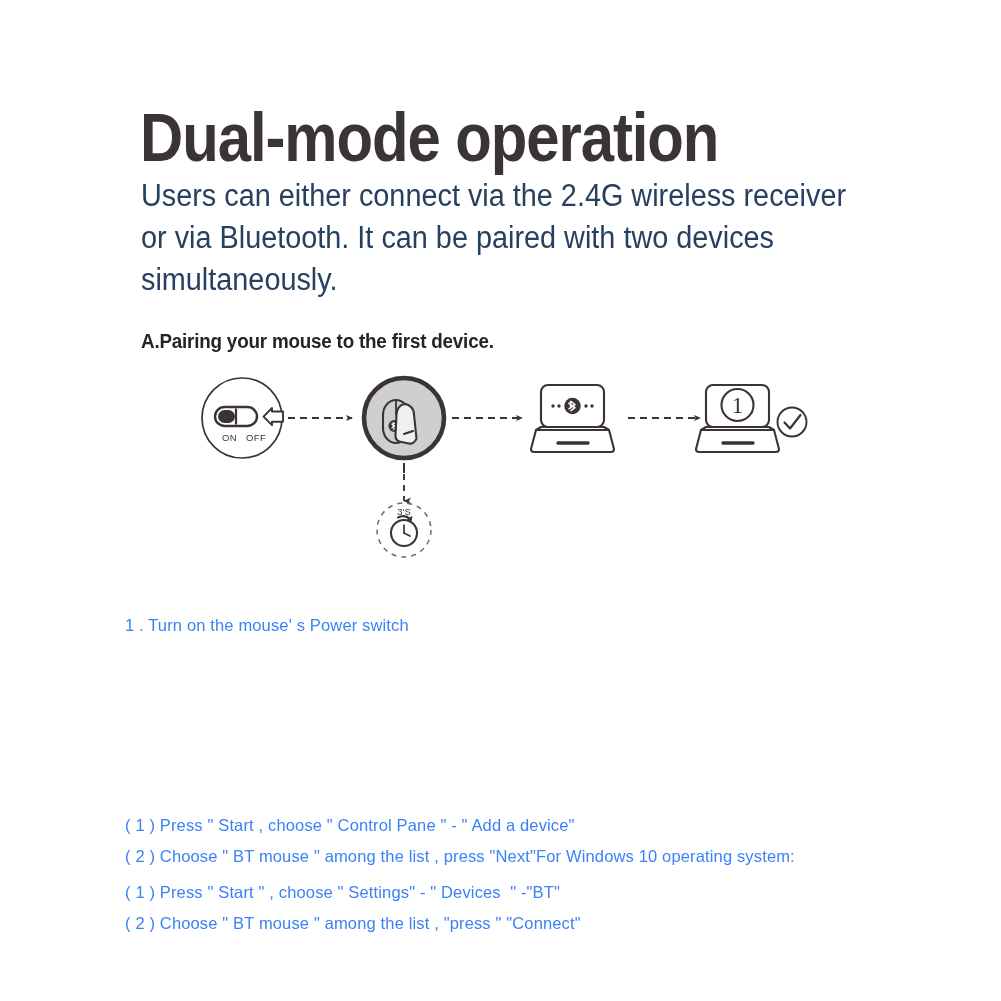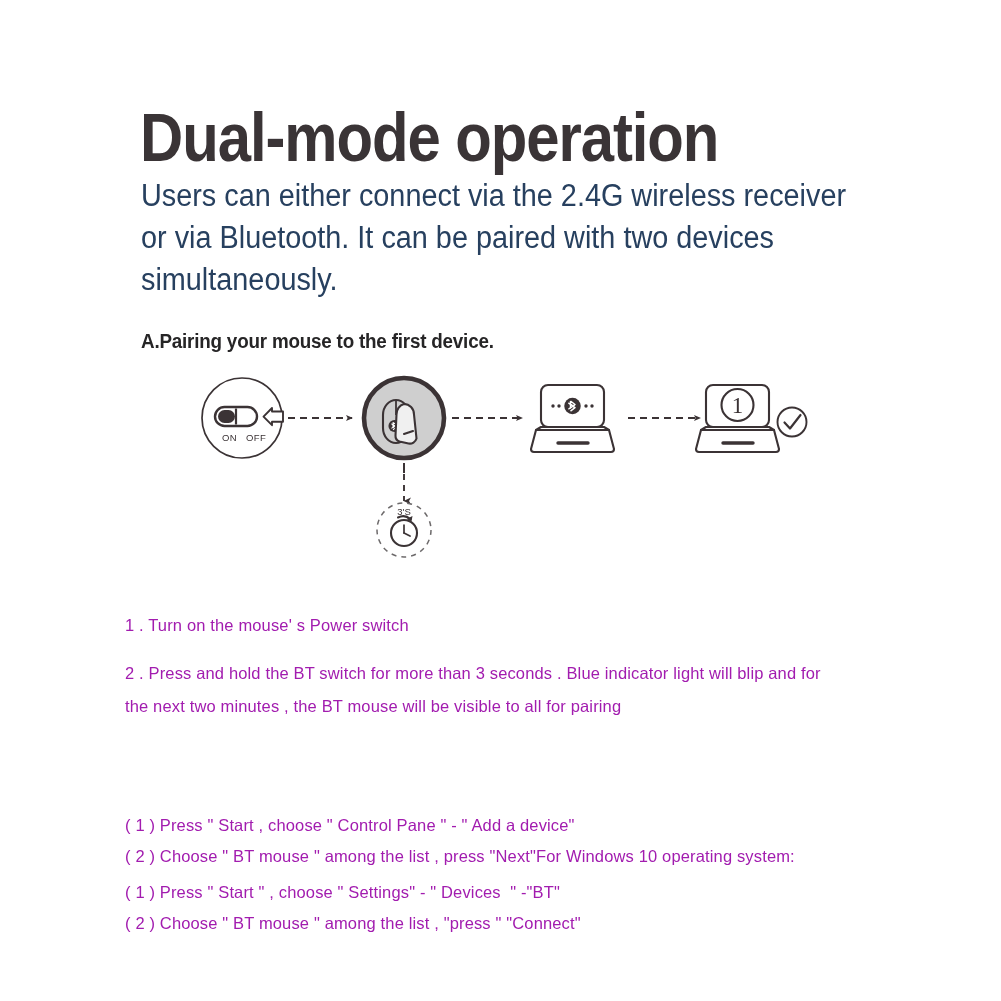--- a/index.html
+++ b/index.html
@@ -74,21 +74,21 @@
     height: 200px;
   }
   .diagram svg { display: block; }
 
   
   .body-block {
     position: absolute;
     left: 125px;
     width: 790px;
     font-family: "Liberation Sans", sans-serif;
-    color: #a21caf;
+    color: #3b82f6;
   }
   .para {
     font-size: 16.5px;
     line-height: 33px;
     letter-spacing: 0.15px;
     white-space: pre-wrap;
   }
 
   .b1 { top: 592px; }
   .b2 { top: 640px; }
@@ -202,24 +202,20 @@
         <path d="M398,157.5 a11,11 0 0 1 12.5,1.8" fill="none" stroke="#3b3335" stroke-width="2" stroke-linecap="round"></path>
         <path d="M412.5,156 L411.5,161.5 L406.5,159 Z" fill="#3b3335"></path>
       </g>
     </svg>
   </div>
 
   <div class="body-block b1">
     <p class="para">1 . Turn on the mouse' s Power switch</p>
   </div>
 
-  <div class="body-block b2">
-    <p class="para">2 . Press and hold the BT switch for more than 3 seconds . Blue indicator light will blip and for
-the next two minutes , the BT mouse will be visible to all for pairing</p>
-  </div>
 
 
   <div class="body-block b4 tight">
     <p class="para">( 1 ) Press " Start , choose " Control Pane " - " Add a device"
 ( 2 ) Choose " BT mouse " among the list , press "Next"For Windows 10 operating system:</p>
   </div>
 
   <div class="body-block b5 tight">
     <p class="para">( 1 ) Press " Start " , choose " Settings" - " Devices  " -"BT"
 ( 2 ) Choose " BT mouse " among the list , "press " "Connect"</p>

